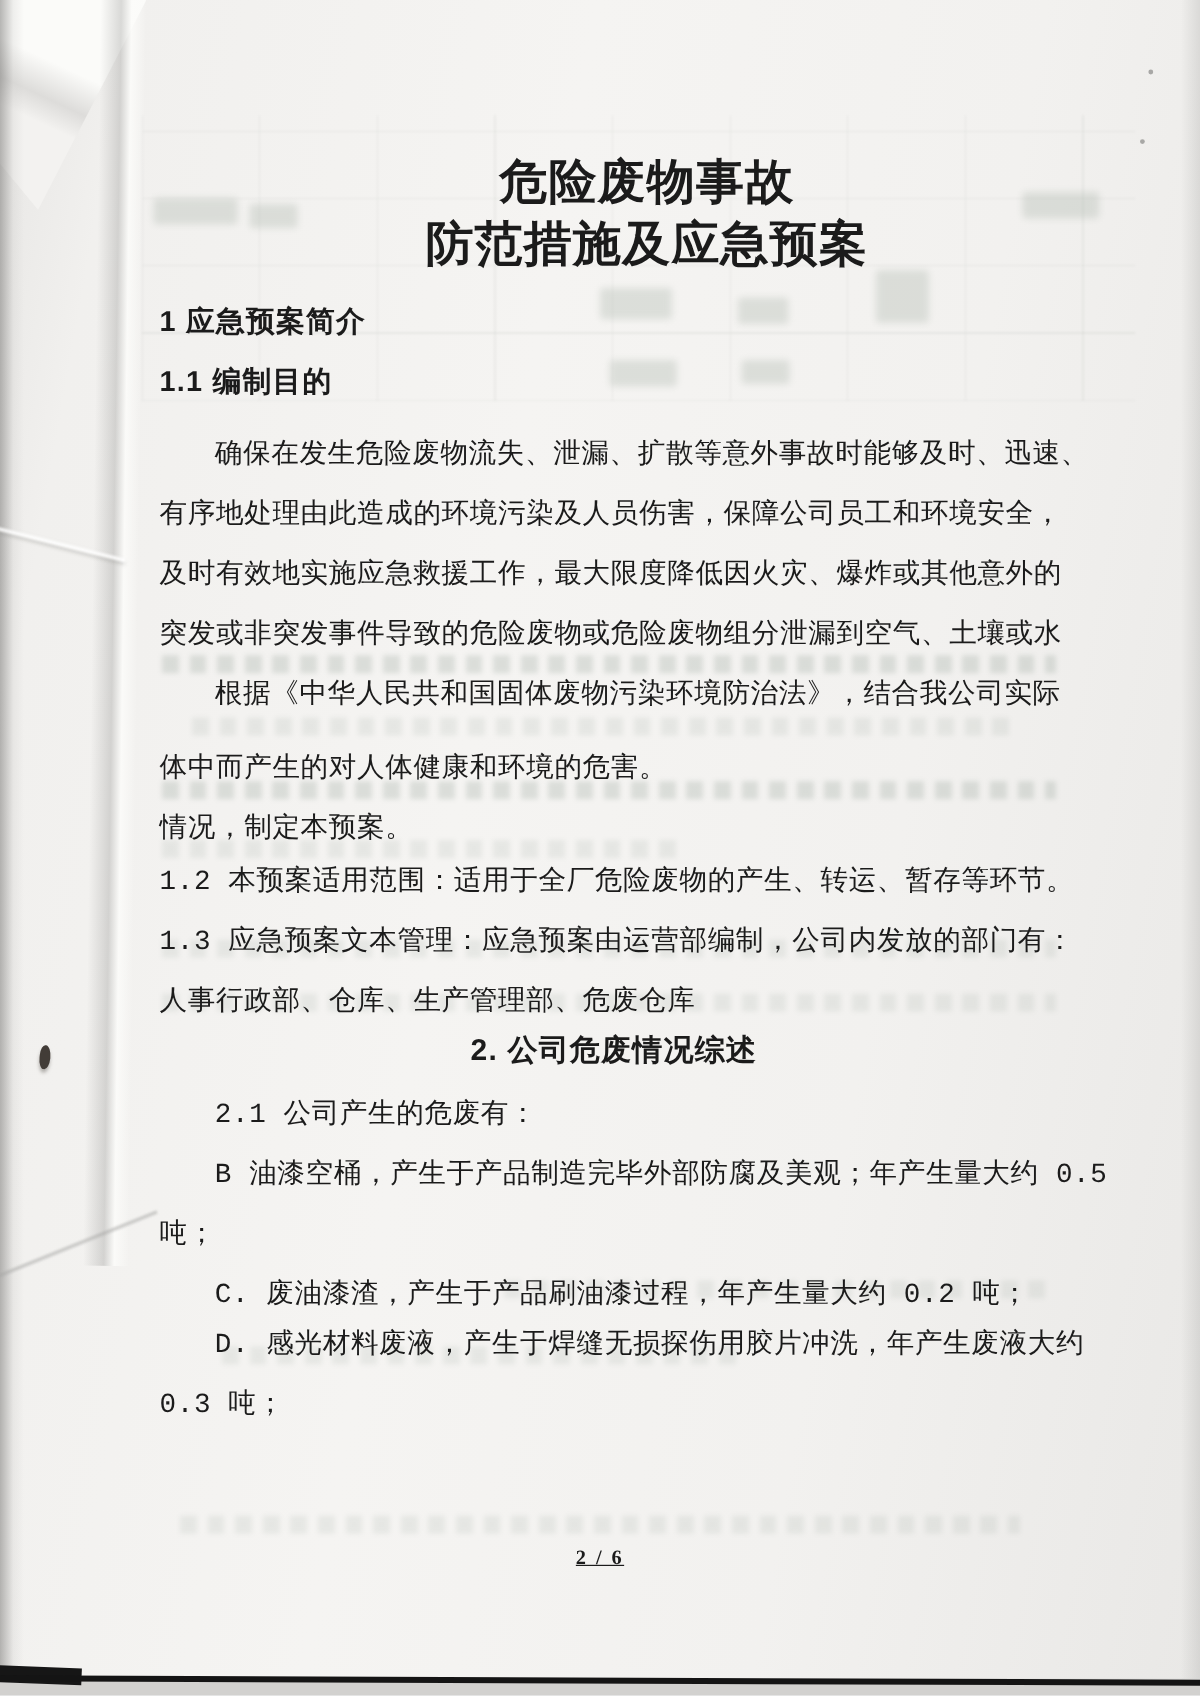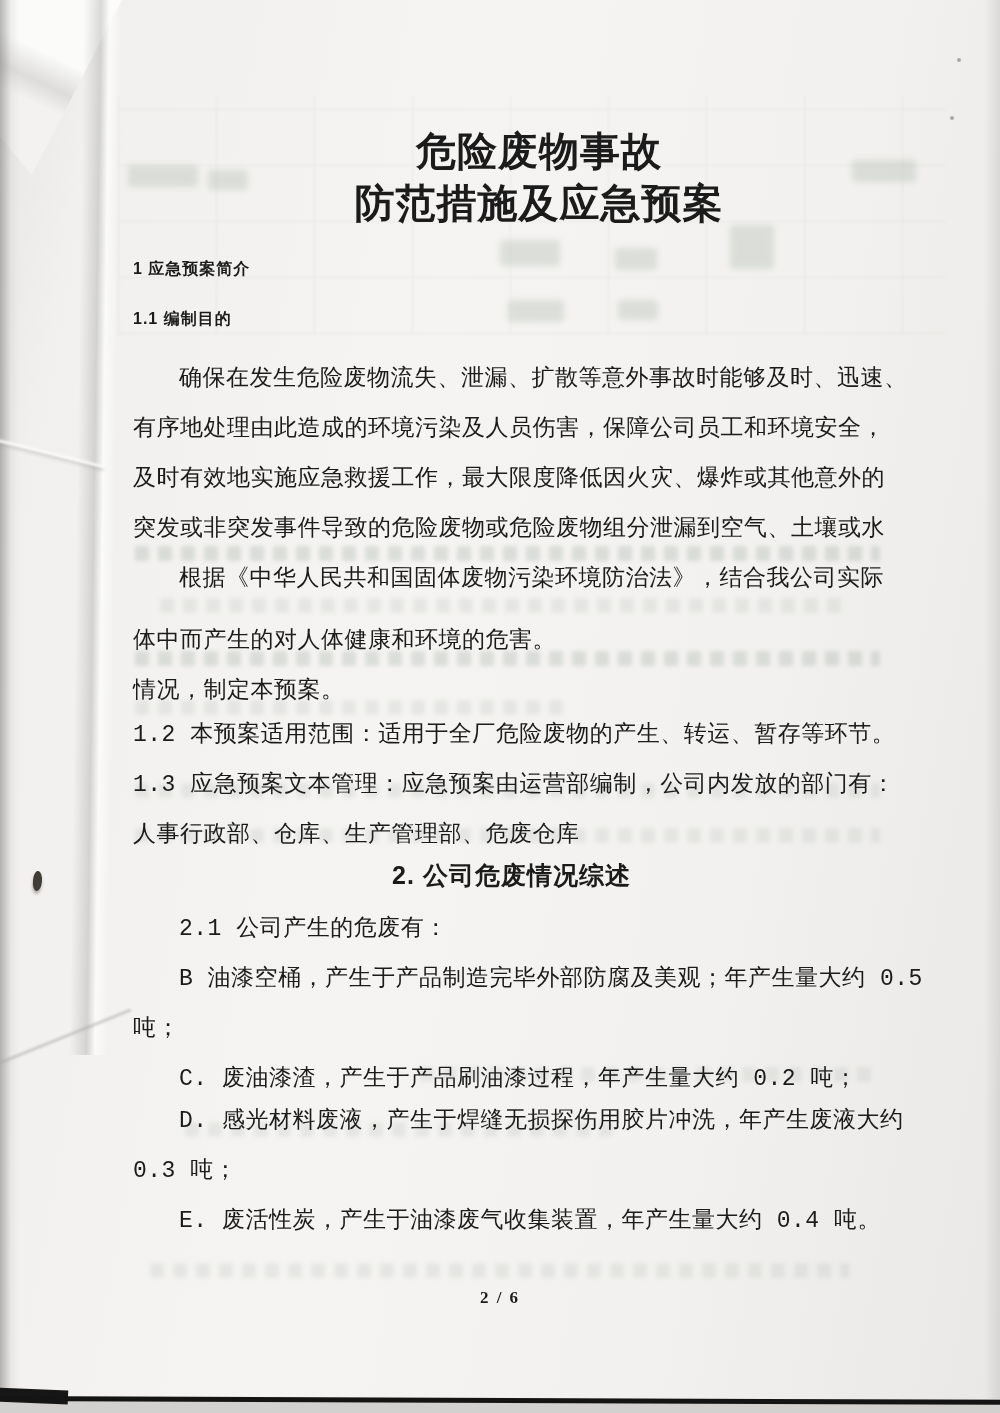--- a/index.html
+++ b/index.html
@@ -38,32 +38,32 @@
   .smudge{position:absolute;background:#a9b3a9;opacity:.32;filter:blur(3px);border-radius:3px;}
   .g{position:absolute;height:15px;opacity:.20;filter:blur(2px);
      background:repeating-linear-gradient(90deg,#76877b 0 14px,transparent 14px 23px);}
   .g.weak{opacity:.11;}
 
   
   .title{position:relative;padding-top:126px;text-align:center;transform:translateX(39px);}
   .title div{font-size:40px;line-height:52px;font-weight:700;letter-spacing:1px;}
   .content{position:relative;margin-left:133px;width:757px;}
   .ln{height:50px;line-height:50px;font-size:23px;letter-spacing:.5px;white-space:nowrap;font-family:Liberation Mono, monospace;}
-  .ln.h{font-family:"Liberation Sans","DejaVu Sans",sans-serif;font-weight:700;font-size:16px;letter-spacing:1px;}
+  .ln.h{font-family:"Liberation Sans","DejaVu Sans",sans-serif;font-weight:700;font-size:24px;letter-spacing:1px;}
   .ln.h2{font-size:25px;text-align:center;}
   .ln.ind{text-indent:46px;}
   .content .ln:nth-child(1){margin-top:14px;}
   .content .ln:nth-child(3){margin-top:10px;}
   .content .ln:nth-child(8){margin-top:12px;}
   .content .ln:nth-child(10){margin-top:-6px;}
   .content .ln:nth-child(13){margin-top:-10px;}
   .content .ln:nth-child(14){margin-top:4px;}
   .content .ln:nth-child(18){margin-top:-8px;}
   .pageno{position:absolute;left:0;top:1288px;width:1000px;text-align:center;
-          font-size:17px;font-weight:700;letter-spacing:2px;}
+          font-size:17px;font-weight:700;letter-spacing:2px;text-decoration:underline;}
 </style>
 </head>
 <body>
 
 <div class="scan">
   <div class="paper">
 
     <div class="ghost-table"></div>
     <i class="smudge" style="left:128px;top:165px;width:70px;height:22px"></i>
     <i class="smudge" style="left:208px;top:170px;width:40px;height:20px"></i>
@@ -112,21 +112,20 @@
         <div class="ln">1.2 本预案适用范围：适用于全厂危险废物的产生、转运、暂存等环节。</div>
         <div class="ln">1.3 应急预案文本管理：应急预案由运营部编制，公司内发放的部门有：</div>
         <div class="ln">人事行政部、仓库、生产管理部、危废仓库</div>
         <div class="ln h h2">2. 公司危废情况综述</div>
         <div class="ln ind">2.1 公司产生的危废有：</div>
         <div class="ln ind">B 油漆空桶，产生于产品制造完毕外部防腐及美观；年产生量大约 0.5</div>
         <div class="ln">吨；</div>
         <div class="ln ind">C. 废油漆渣，产生于产品刷油漆过程，年产生量大约 0.2 吨；</div>
         <div class="ln ind">D. 感光材料废液，产生于焊缝无损探伤用胶片冲洗，年产生废液大约</div>
         <div class="ln">0.3 吨；</div>
-        <div class="ln ind">E. 废活性炭，产生于油漆废气收集装置，年产生量大约 0.4 吨。</div>
       </main>
 
     <footer class="pageno">2 / 6</footer>
   </div>
 
   <div class="scan-edge-thick"></div>
   <div class="scan-edge"></div>
 </div>
 
 </body></html>

